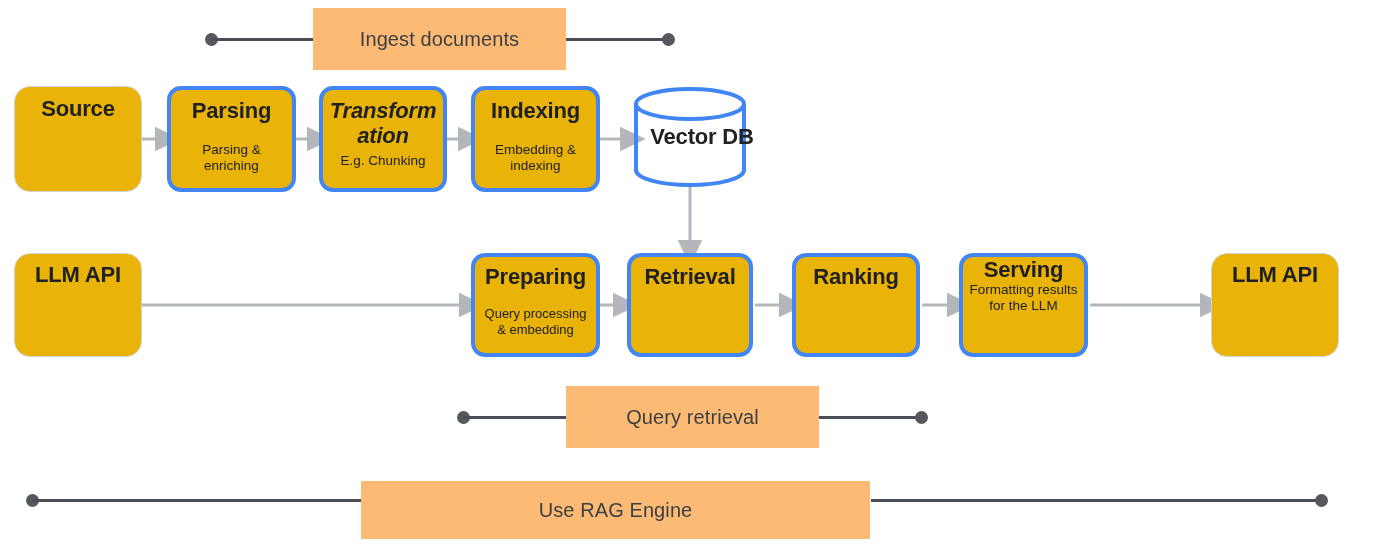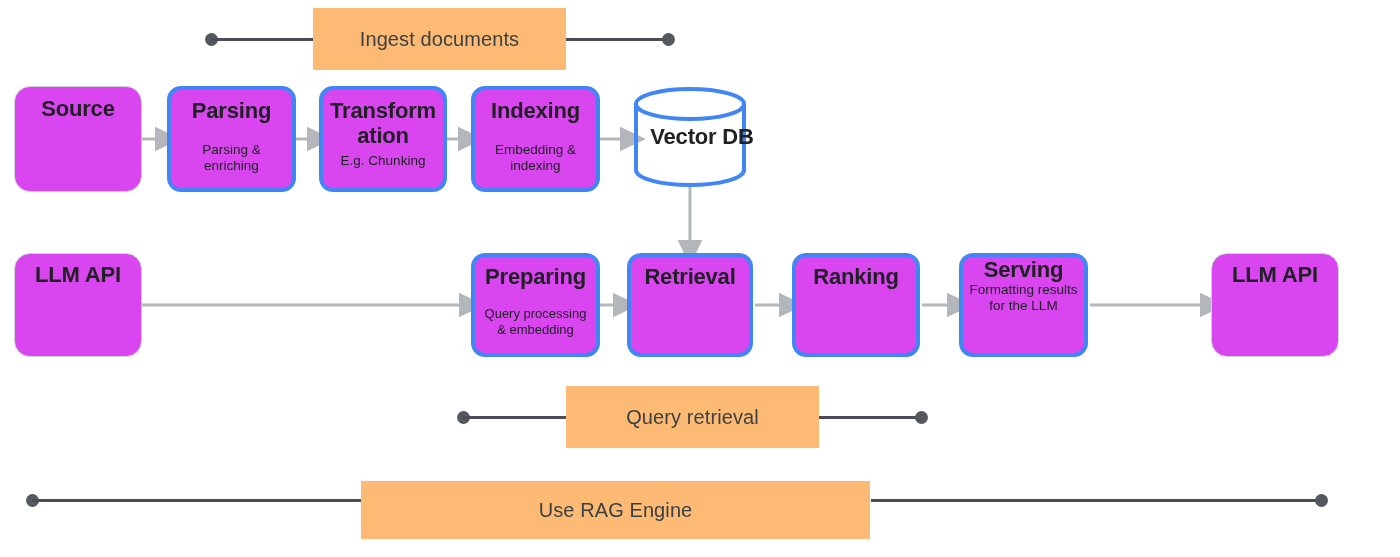--- a/index.html
+++ b/index.html
@@ -8,21 +8,21 @@
     background:#ffffff;
     font-family:"Liberation Sans", sans-serif;
     overflow:hidden;
     position:relative;
     color:#202124;
   }
   #stage{position:absolute;inset:0;width:1400px;height:557px;}
 
   
   .node{position:absolute;box-sizing:border-box;display:flex;flex-direction:column;
-        align-items:center;justify-content:flex-start;background:#d946ef;}
+        align-items:center;justify-content:flex-start;background:#eab308;}
 
   .box-blue{border:4px solid #4285F4;border-radius:14px;}
   .box-gray{border:1.5px solid #cfd3d7;border-radius:16px;}
 
   .node .title{
     font-weight:700;font-size:22px;line-height:25px;color:#202124;
     text-align:center;letter-spacing:-0.2px;width:100%;
   }
   .node .sub{
     font-size:13.5px;line-height:16px;color:#202124;text-align:center;width:100%;
@@ -156,21 +156,21 @@
     <div class="title">Source</div>
   </div>
 
   <div class="node box-blue" style="left:167px;top:86px;width:129px;height:106px;padding-top:8px;">
     <div class="title" style="white-space:pre-line;">Parsing</div>
     <div class="sub" style="white-space:pre-line;margin-top:19px;">Parsing &amp;
 enriching</div>
   </div>
 
   <div class="node box-blue" style="left:319px;top:86px;width:128px;height:106px;padding-top:8px;">
-    <div class="title" style="white-space:pre-line;">Transform
+    <div class="title" style="white-space:pre-line;font-style:italic;">Transform
 ation</div>
     <div class="sub" style="white-space:pre-line;margin-top:5px;">E.g. Chunking</div>
   </div>
 
   <div class="node box-blue" style="left:471px;top:86px;width:129px;height:106px;padding-top:8px;">
     <div class="title" style="white-space:pre-line;">Indexing</div>
     <div class="sub" style="white-space:pre-line;margin-top:19px;">Embedding &amp;
 indexing</div>
   </div>
 

